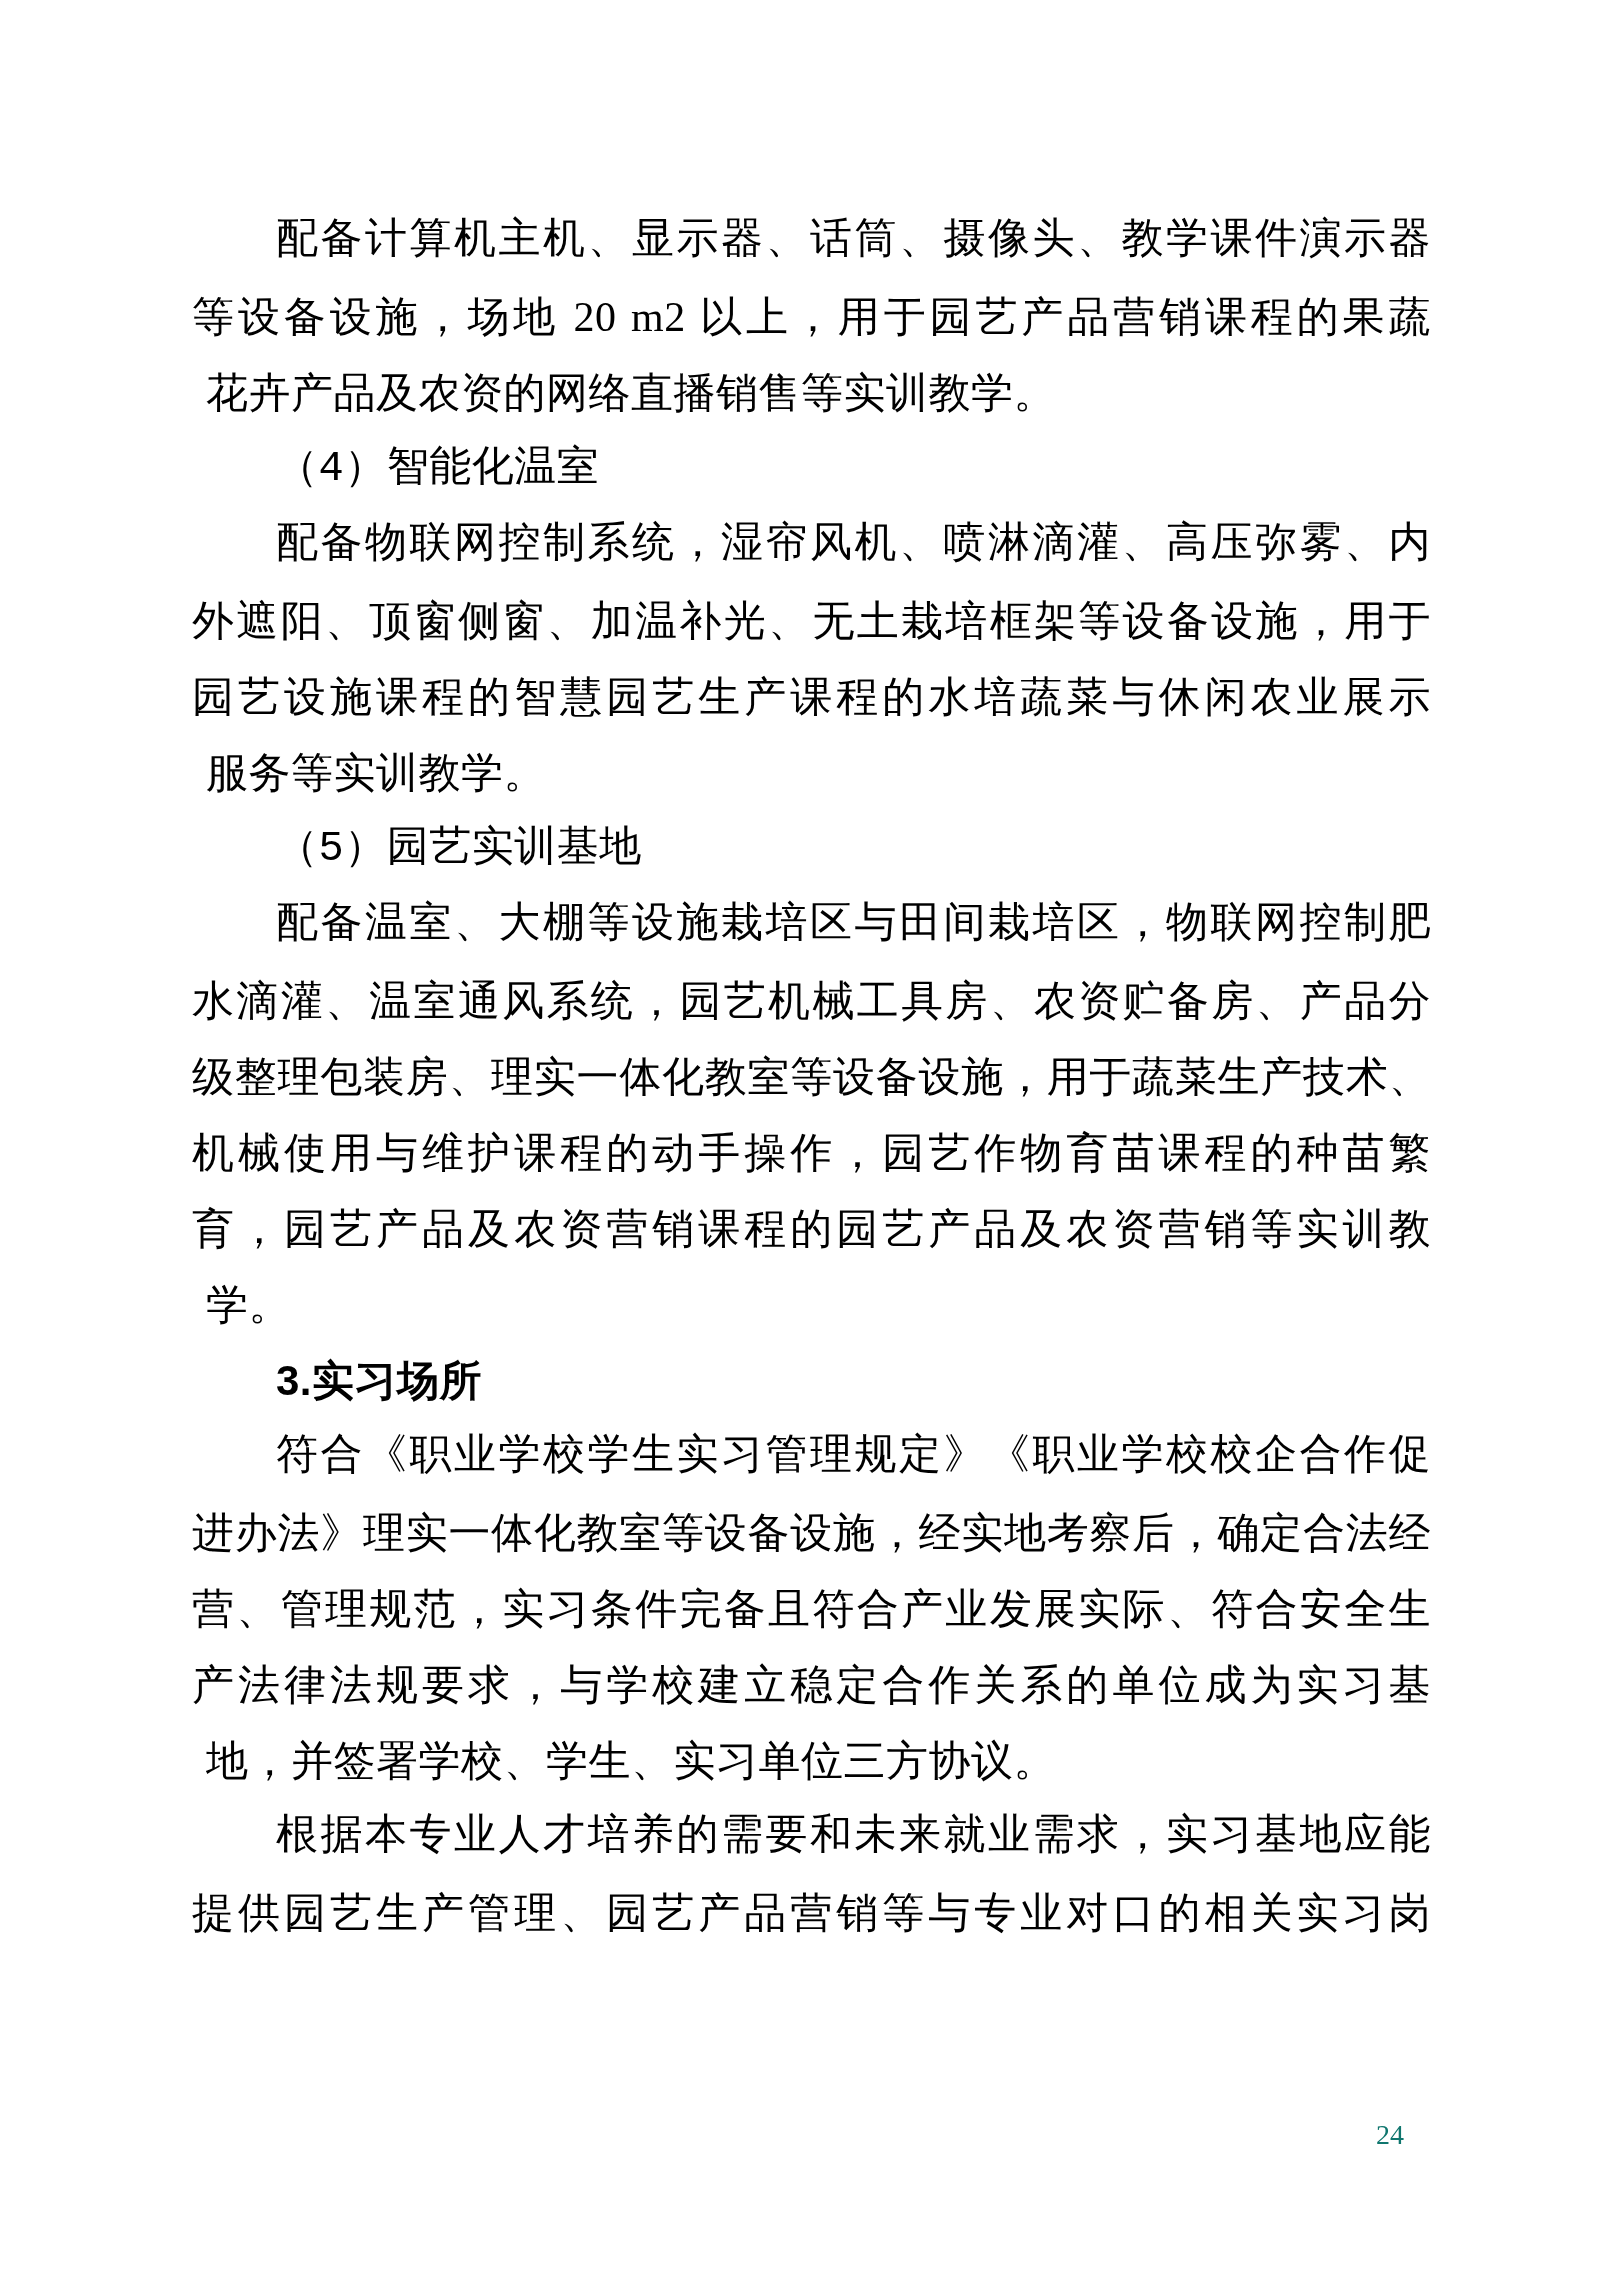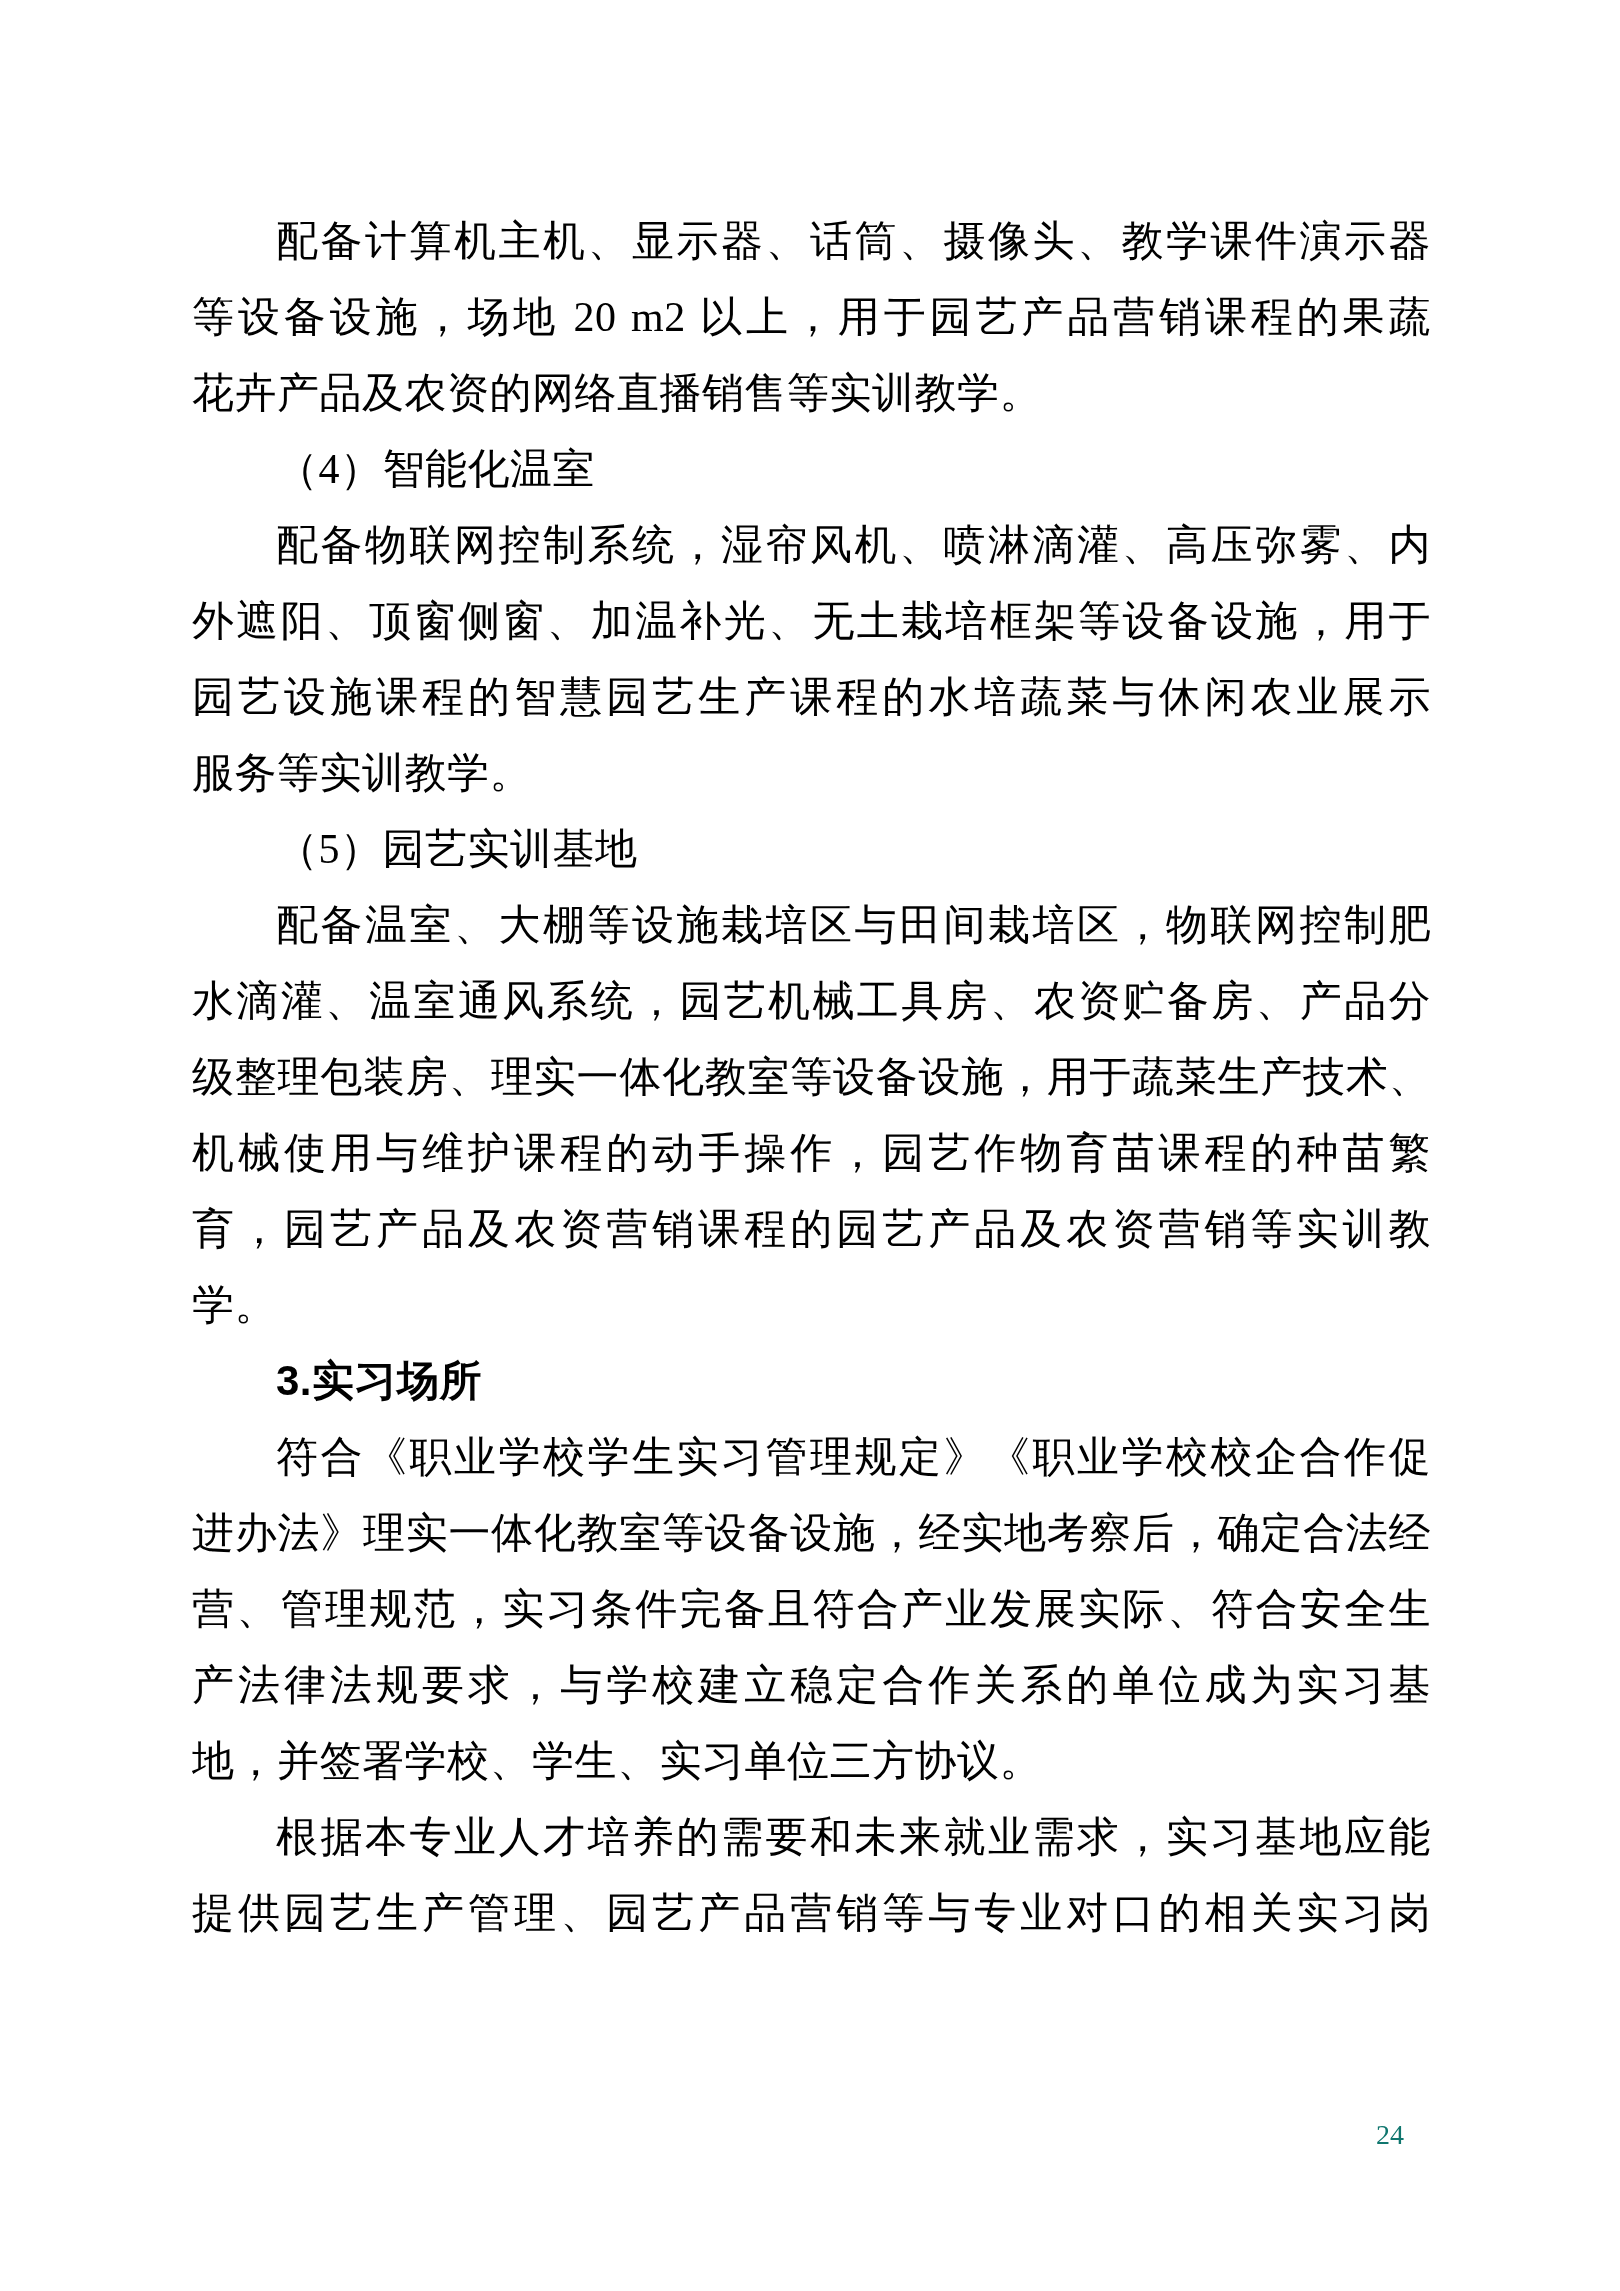--- a/index.html
+++ b/index.html
@@ -27,23 +27,25 @@
     line-height: 76px;
     font-size: 42px;
     letter-spacing: 0.5px;
     text-align: justify;
     text-align-last: justify;
     overflow: hidden;
   }
   .doc-line.end {
     text-align: center;
     text-align-last: left;
+    margin-left: 14px;
   }
   .doc-line.indent {
     text-indent: 84px;
+    font-family: Liberation Mono, monospace;
   }
   .doc-line.heading {
     text-align: left;
     text-align-last: left;
   }
   .doc-line.bold-heading {
     font-family: "Liberation Sans", "DejaVu Sans", sans-serif;
     font-weight: 700;
     text-align: right;
     text-align-last: left;

